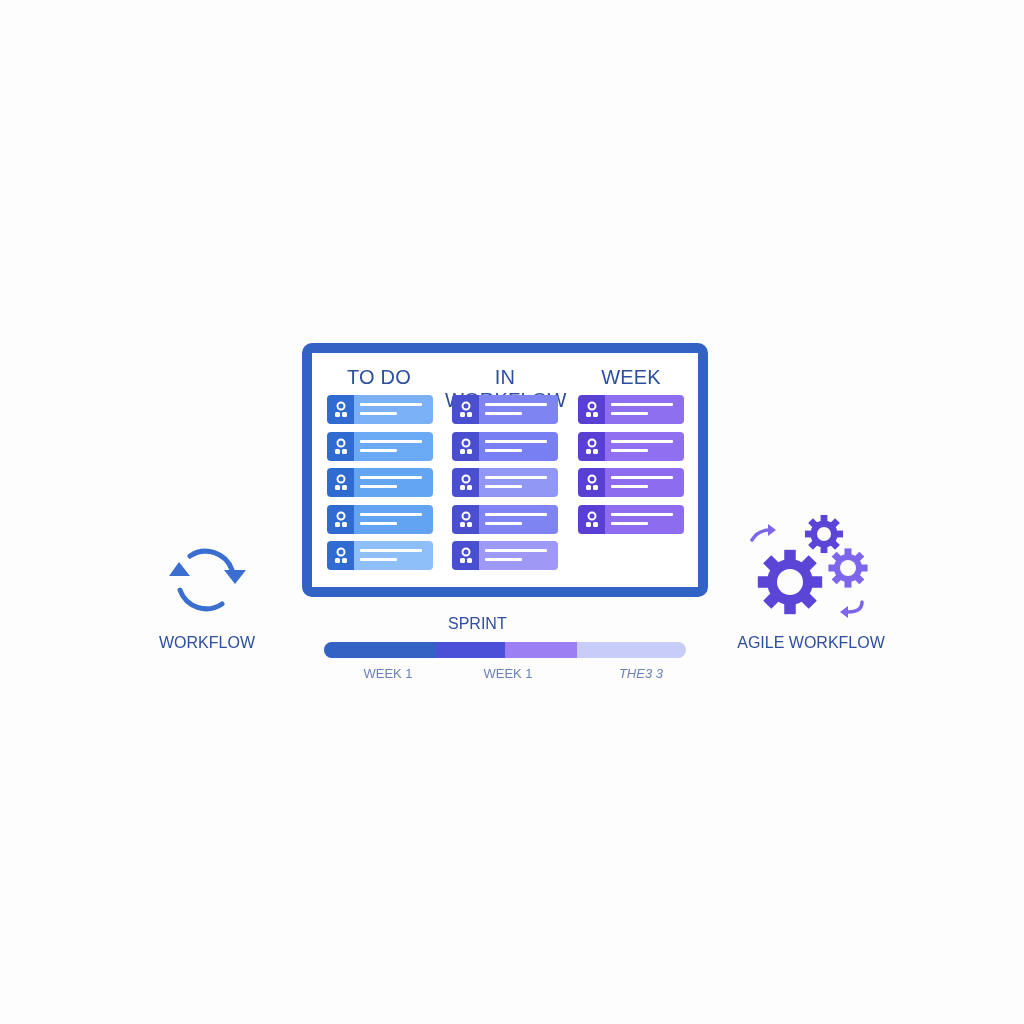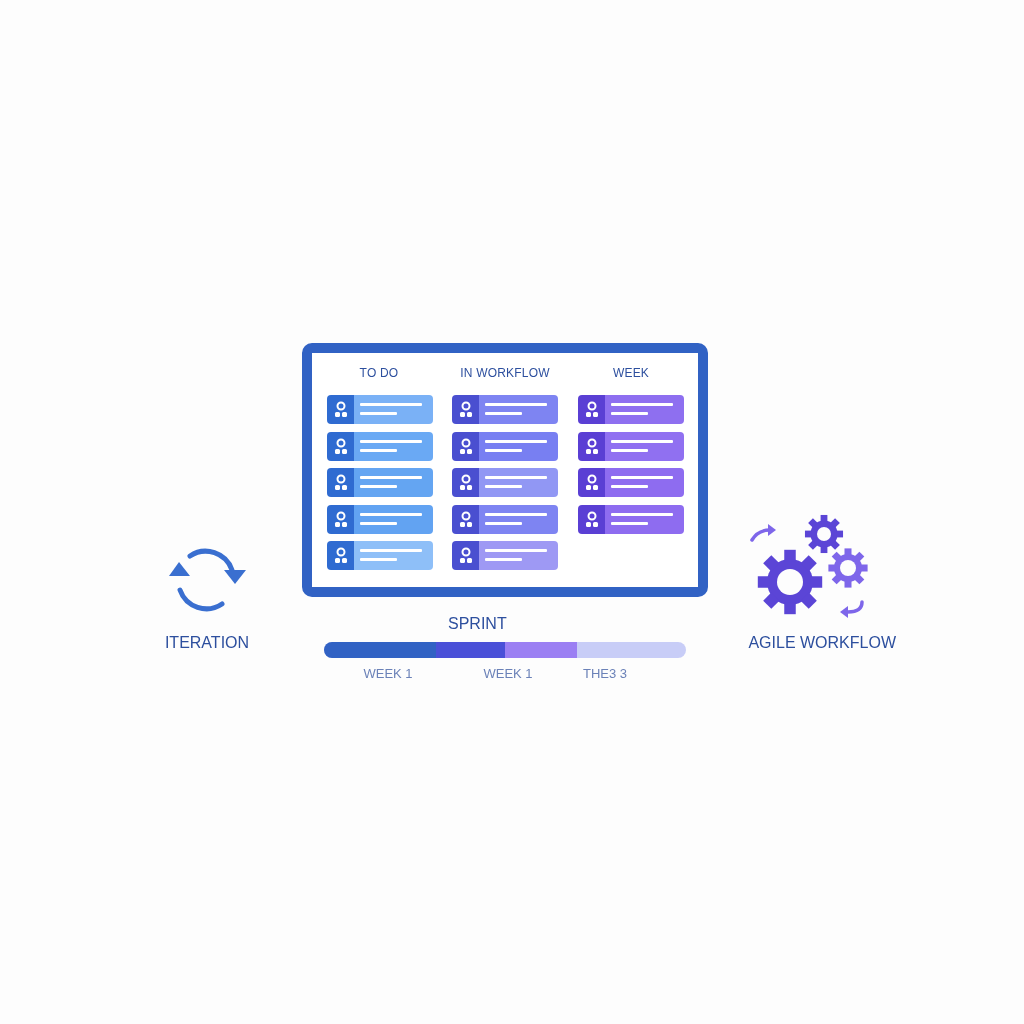--- a/index.html
+++ b/index.html
@@ -1,19 +1,19 @@
 <!DOCTYPE html>
 <html><head>
 <meta charset="utf-8">
 <style>
   html, body { margin:0; padding:0; }
   body { width:1024px; height:1024px; background:#fdfdfd; position:relative; overflow:hidden; font-family:"Liberation Sans", "DejaVu Sans", sans-serif; }
   .abs { position:absolute; }
   .board { left:302px; top:343px; width:406px; height:254px; box-sizing:border-box; border:10px solid #3162c4; border-radius:10px; background:#ffffff; }
-  .col-title { position:absolute; top:366px; width:120px; text-align:center; font-size:12px; color:#2d4f9e; letter-spacing:0.2px; }
+  .col-title { position:absolute; top:366px; width:120px; text-align:center; font-size:20px; color:#2d4f9e; letter-spacing:0.2px; }
   .card { position:absolute; width:106px; height:29px; border-radius:4px; overflow:hidden; }
   .card .icon { position:absolute; left:0; top:0; width:27px; height:29px; }
   .card .body { position:absolute; left:27px; top:0; right:0; bottom:0; }
   .card .line1 { position:absolute; left:6px; top:8px; width:62px; height:3px; background:#fff; border-radius:1px; }
   .card .line2 { position:absolute; left:6px; top:17px; width:37px; height:3px; background:#fff; border-radius:1px; }
   .user-icon { position:absolute; left:7px; top:6px; width:14px; height:17px; }
   .label { font-size:16px; color:#2d4f9e; }
   .week { font-size:13px; color:#6b82b8; }
   .bar { left:324px; top:642px; width:362px; height:16px; border-radius:8px; overflow:hidden; background:#c8cdf7; }
   .seg { position:absolute; top:0; height:16px; }
@@ -213,31 +213,31 @@
   </div>
 
 <div class="abs" style="left:160px; top:540px; width:92px; height:80px;">
   <svg width="92" height="80" viewBox="0 0 92 80">
     <path d="M30 16 A28 28 0 0 1 72 30" fill="none" stroke="#3a6fd0" stroke-width="5" stroke-linecap="round"></path>
     <path d="M62 64 A28 28 0 0 1 20 50" fill="none" stroke="#3a6fd0" stroke-width="5" stroke-linecap="round"></path>
     <polygon points="64,30 86,30 75,44" fill="#3a6fd0"></polygon>
     <polygon points="9,36 30,36 19,22" fill="#3a6fd0"></polygon>
   </svg>
 </div>
-<div class="abs label" style="left:140px; top:634px; width:134px; text-align:center;">ITERATION</div>
+<div class="abs label" style="left:140px; top:634px; width:134px; text-align:center;">WORKFLOW</div>
 
 <div class="abs label" style="left:448px; top:615px; width:120px; ">SPRINT</div>
 <div class="abs bar">
   <div class="seg" id="seg0" style="left: 0%; width: 31%; background: rgb(49, 98, 196);"></div>
   <div class="seg" id="seg1" style="left: 31%; width: 19%; background: rgb(74, 80, 216);"></div>
   <div class="seg" id="seg2" style="left: 50%; width: 20%; background: rgb(155, 127, 243);"></div>
 </div>
 <div class="abs week" style="left:348px; top:666px; width:80px; text-align:center;">WEEK 1</div>
 <div class="abs week" style="left:468px; top:666px; width:80px; text-align:center;">WEEK 1</div>
-<div class="abs week" style="left:583px; top:666px; width:80px; text-align:left;">THE3 3</div>
+<div class="abs week" style="left:583px; top:666px; width:80px; text-align:right;font-style:italic;">THE3 3</div>
 
 <div class="abs" style="left:744px; top:510px; width:130px; height:110px;">
   <svg width="130" height="110" viewBox="0 0 130 110">
     <defs>
       <g id="gear">
         <circle cx="0" cy="0" r="20"></circle>
         <rect x="-5" y="-28" width="10" height="10"></rect>
         <rect x="-5" y="18" width="10" height="10"></rect>
         <rect x="-28" y="-5" width="10" height="10"></rect>
         <rect x="18" y="-5" width="10" height="10"></rect>
@@ -258,13 +258,13 @@
     <g transform="translate(104,58) scale(0.7)" fill="#7e66ea">
         <use href="#gear"></use>
       </g>
     <circle cx="104" cy="58" r="8" fill="#fdfdfd"></circle>
     <path d="M8 30 Q14 20 26 20" fill="none" stroke="#7e66ea" stroke-width="3.5" stroke-linecap="round"></path>
     <polygon points="24,14 32,20 24,26" fill="#7e66ea"></polygon>
     <path d="M118 92 Q118 102 104 102" fill="none" stroke="#7e66ea" stroke-width="3.5" stroke-linecap="round"></path>
     <polygon points="104,96 96,102 104,108" fill="#7e66ea"></polygon>
   </svg>
 </div>
-<div class="abs label" style="left:726px; top:634px; width:170px; text-align:right;">AGILE WORKFLOW</div>
+<div class="abs label" style="left:726px; top:634px; width:170px; text-align:center;">AGILE WORKFLOW</div>
 
 </body></html>

